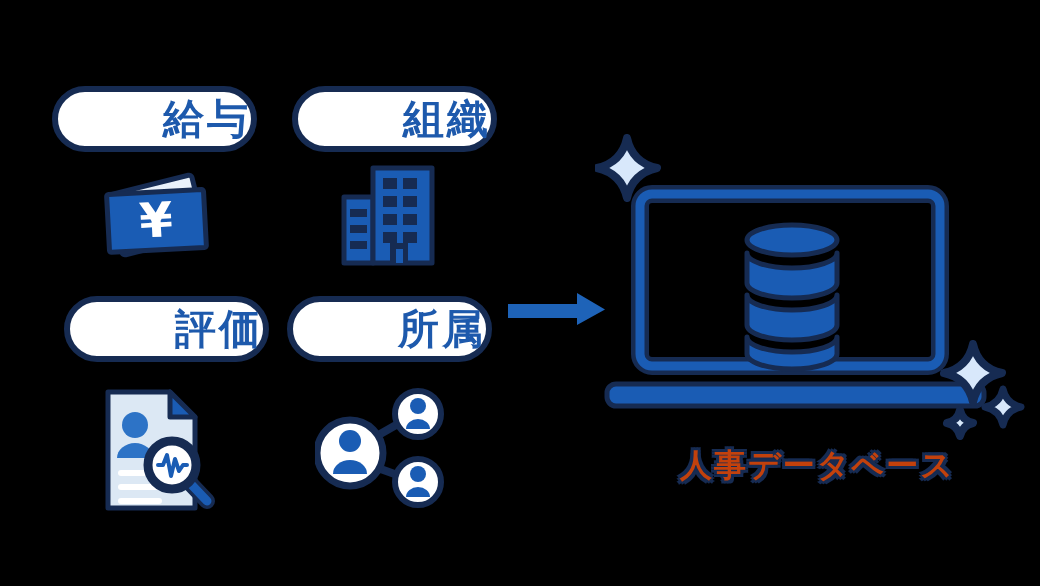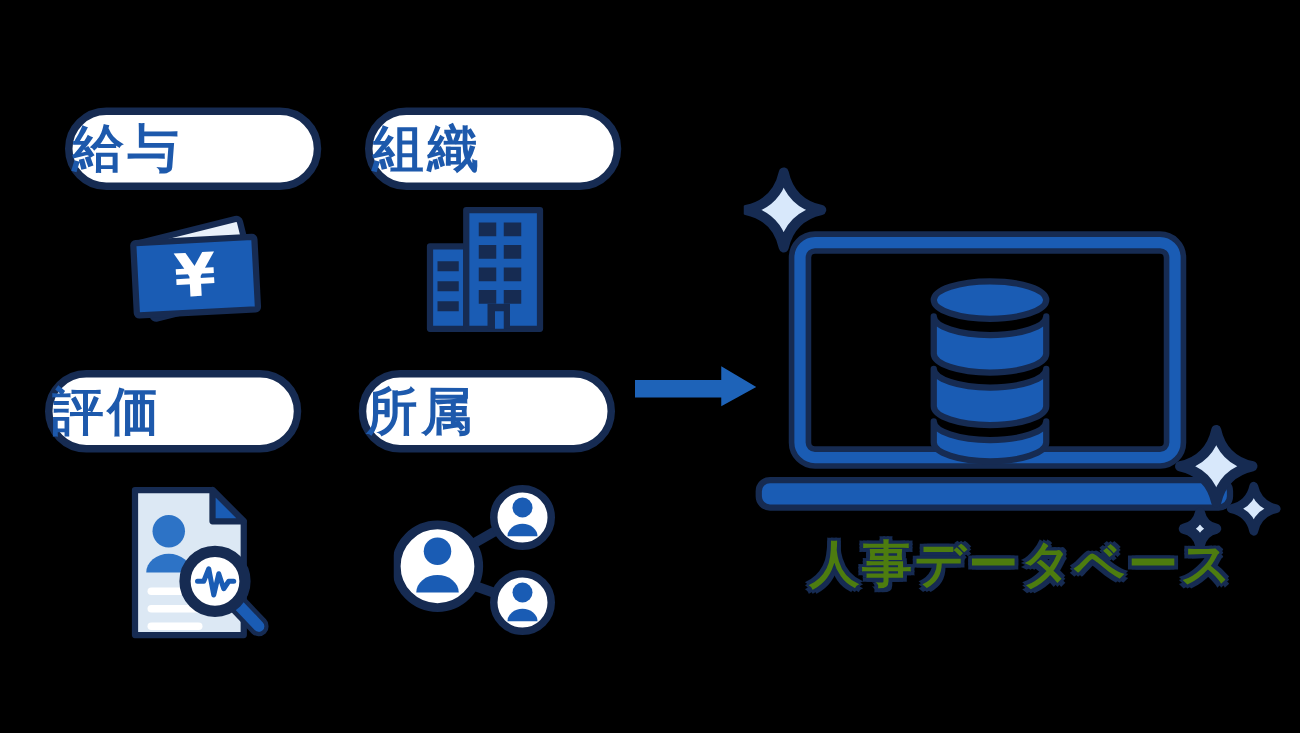--- a/index.html
+++ b/index.html
@@ -1,39 +1,39 @@
 <!DOCTYPE html>
 <html><head>
 <meta charset="utf-8">
 <style>
   html,body{margin:0;padding:0;background:#000;}
   #canvas{position:relative;width:1040px;height:586px;background:#000;overflow:hidden;
           font-family:"Liberation Sans","DejaVu Sans",sans-serif;}
   .pill{position:absolute;width:193px;height:54px;background:#fff;border:6px solid #162B52;
-        border-radius:34px;display:flex;align-items:center;justify-content:flex-start;}
+        border-radius:34px;display:flex;align-items:center;justify-content:flex-end;}
   .pill-label{font-size:41px;font-weight:900;color:#1D59AC;letter-spacing:3px;line-height:1;}
   .icon-box{position:absolute;}
-  #caption{position:absolute;left:595px;top:424px;width:445px;text-align:center;
-           font-size:40px;font-weight:900;letter-spacing:2px;color:#4d7c0f;
+  #caption{position:absolute;left:595px;top:444px;width:445px;text-align:center;
+           font-size:32px;font-weight:900;letter-spacing:2px;color:#c2410c;
            text-shadow:-3px -3px 0 #162B52,3px -3px 0 #162B52,-3px 3px 0 #162B52,3px 3px 0 #162B52,
                        -3px 0 0 #162B52,3px 0 0 #162B52,0 -3px 0 #162B52,0 3px 0 #162B52;}
   svg{display:block;}
 </style>
 </head>
 <body>
 
 <div id="canvas">
 
   <div class="pill" style="left:52px;top:86px;">
     <span class="pill-label">給与</span>
   </div>
   <div class="pill" style="left:292px;top:86px;">
     <span class="pill-label">組織</span>
   </div>
-  <div class="pill" style="left:36px;top:296px;">
+  <div class="pill" style="left:64px;top:296px;">
     <span class="pill-label">評価</span>
   </div>
   <div class="pill" style="left:287px;top:296px;">
     <span class="pill-label">所属</span>
   </div>
 
   <div class="icon-box" style="left:98px;top:170px;">
     <svg width="118" height="95" viewBox="0 0 118 95">
       <rect x="16" y="14" width="86" height="62" rx="3" fill="#E9F1FA" stroke="#162B52" stroke-width="5" transform="rotate(-14 59 45)"></rect>
       <rect x="10" y="22" width="97" height="58" rx="2" fill="#1A5CB4" stroke="#162B52" stroke-width="5" transform="rotate(-3 58 51)"></rect>

